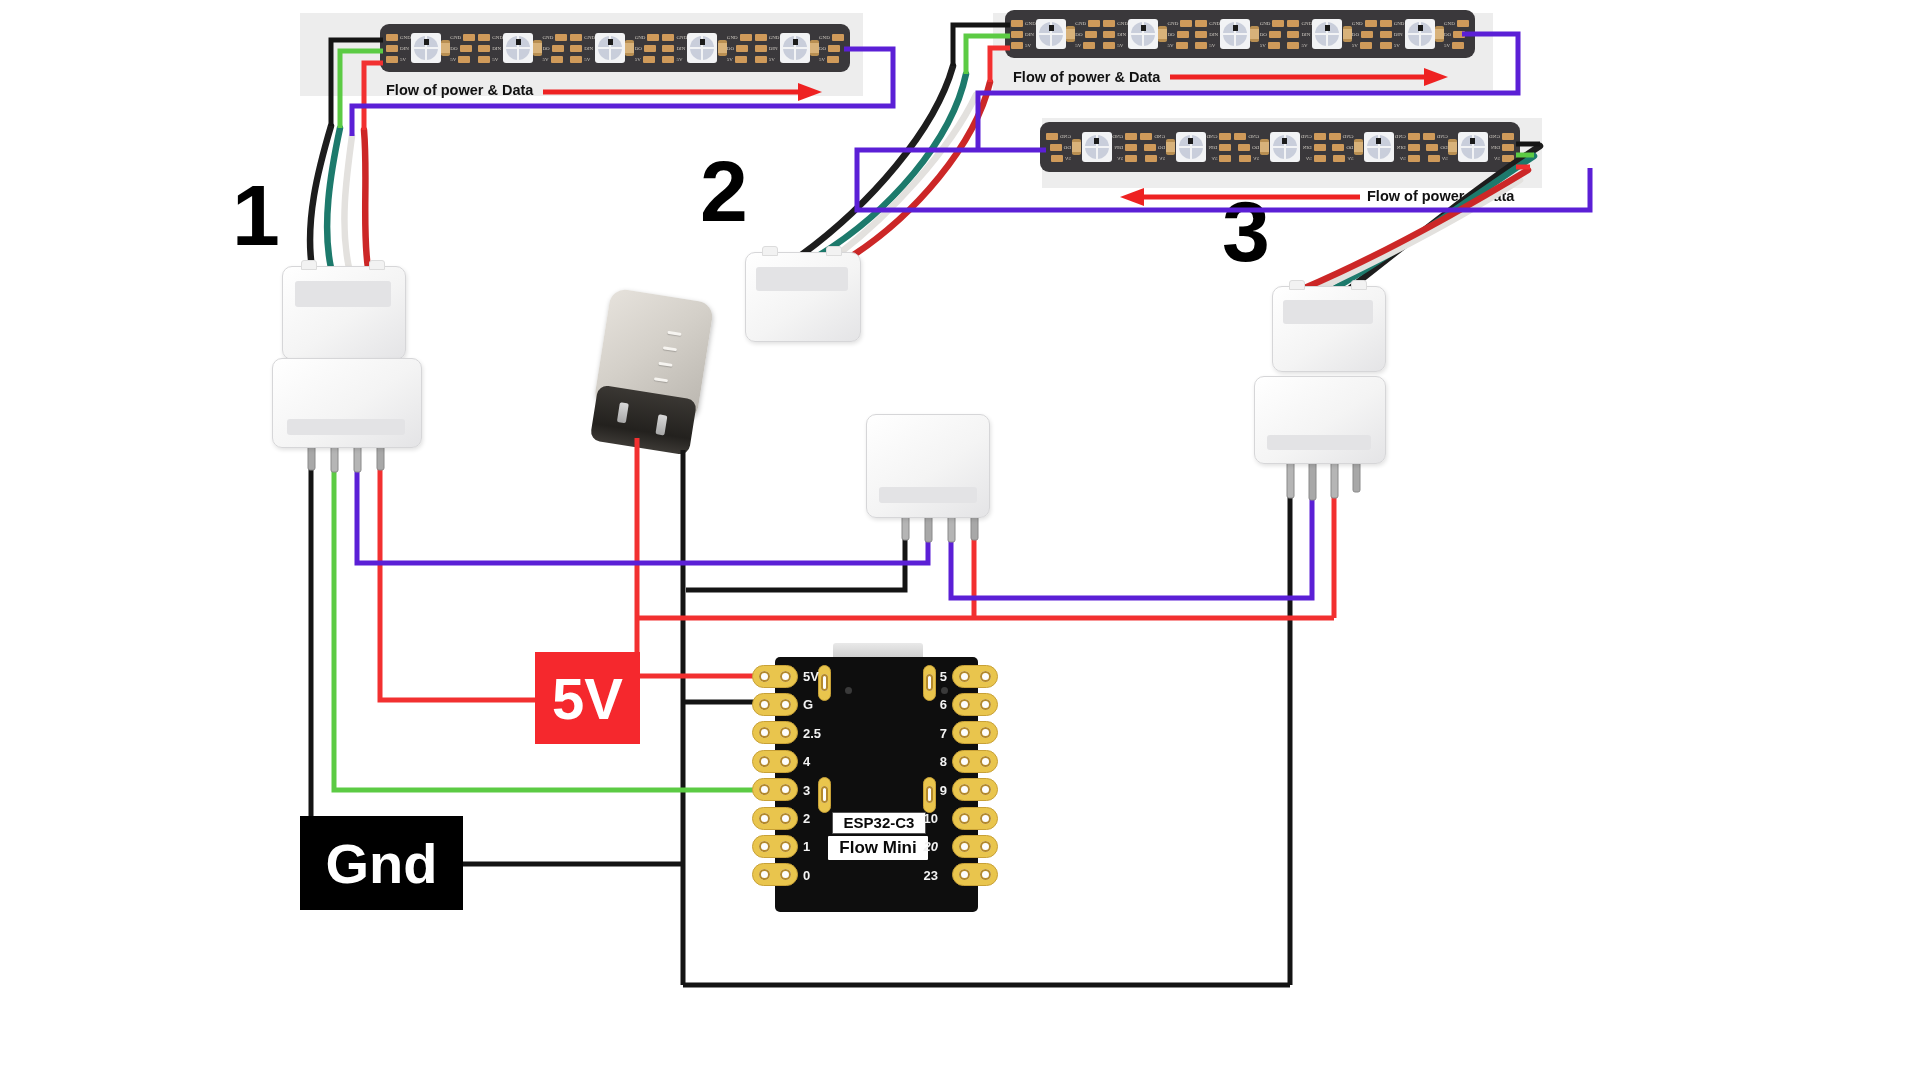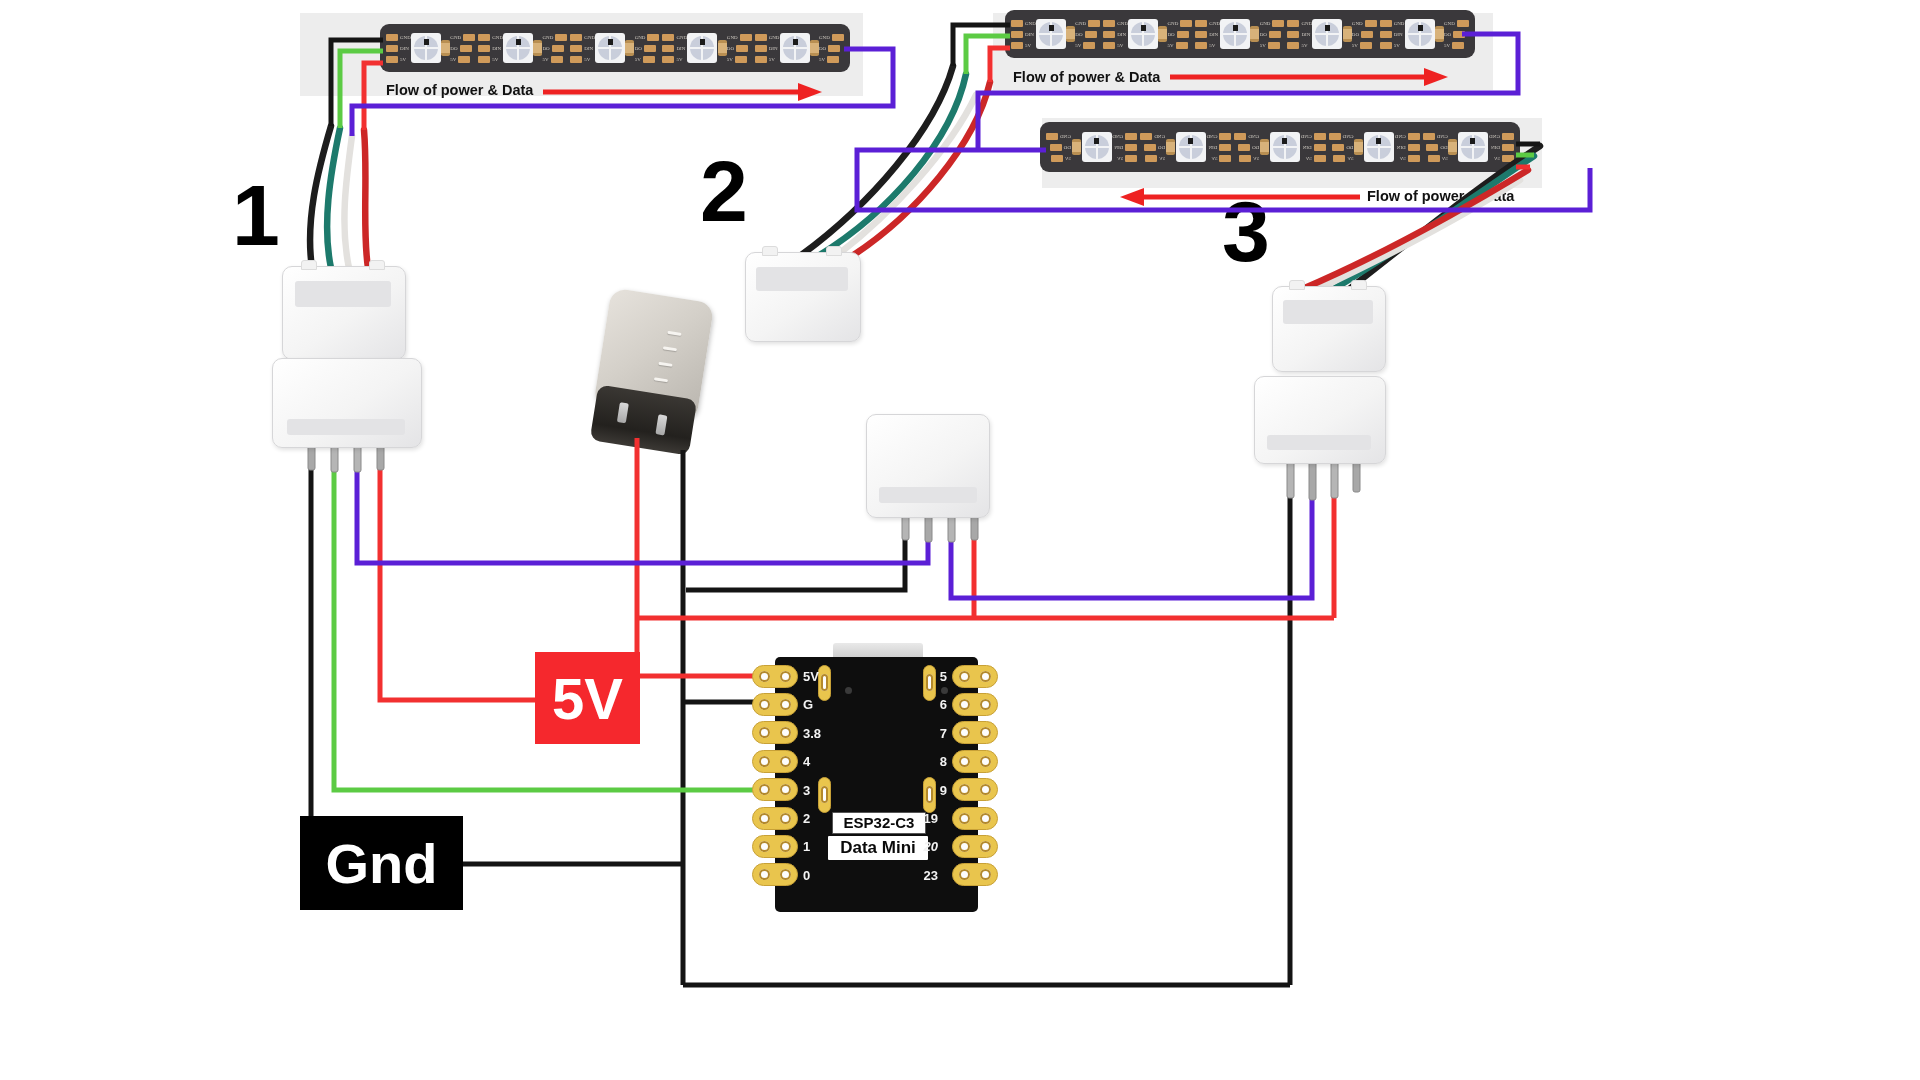--- a/index.html
+++ b/index.html
@@ -743,29 +743,29 @@
 
   <div id="esp-usb"></div>
   <div id="esp">
     <div class="gslot" style="left:43px;top:8px;"></div>
     <div class="gslot" style="left:148px;top:8px;"></div>
     <div class="bdot" style="left:70px;top:30px;"></div>
     <div class="bdot" style="left:166px;top:30px;"></div>
     <div class="gslot" style="left:43px;top:120px;"></div>
     <div class="gslot" style="left:148px;top:120px;"></div>
     <div class="namebox" style="left:57px;top:155px;width:92px;height:20px;font-size:15px;line-height:20px;border:1px solid #555;">ESP32-C3</div>
-    <div class="namebox" style="left:53px;top:179px;width:100px;height:24px;font-size:17px;line-height:24px;">Data Mini</div>
+    <div class="namebox" style="left:53px;top:179px;width:100px;height:24px;font-size:17px;line-height:24px;">Flow Mini</div>
   </div>
   <div id="esp-pins">
       <div class="gpad z4" style="left: 752px; top: 664.5px;"></div>
       <div class="pinlbl z5" style="left: 803px; top: 670px;">5V</div>
       <div class="gpad z4" style="left: 752px; top: 692.9px;"></div>
       <div class="pinlbl z5" style="left: 803px; top: 698.4px;">G</div>
       <div class="gpad z4" style="left: 752px; top: 721.3px;"></div>
-      <div class="pinlbl z5" style="left: 803px; top: 726.8px;">3.8</div>
+      <div class="pinlbl z5" style="left: 803px; top: 726.8px;">2.5</div>
       <div class="gpad z4" style="left: 752px; top: 749.7px;"></div>
       <div class="pinlbl z5" style="left: 803px; top: 755.2px;">4</div>
       <div class="gpad z4" style="left: 752px; top: 778.1px;"></div>
       <div class="pinlbl z5" style="left: 803px; top: 783.6px;">3</div>
       <div class="gpad z4" style="left: 752px; top: 806.5px;"></div>
       <div class="pinlbl z5" style="left: 803px; top: 812px;">2</div>
       <div class="gpad z4" style="left: 752px; top: 834.9px;"></div>
       <div class="pinlbl z5" style="left: 803px; top: 840.4px;">1</div>
       <div class="gpad z4" style="left: 752px; top: 863.3px;"></div>
       <div class="pinlbl z5" style="left: 803px; top: 868.8px;">0</div>
@@ -773,20 +773,20 @@
       <div class="pinlbl z5" style="left: 925px; top: 670px; text-align: right; width: 22px;">5</div>
       <div class="gpad z4" style="left: 952px; top: 692.9px;"></div>
       <div class="pinlbl z5" style="left: 925px; top: 698.4px; text-align: right; width: 22px;">6</div>
       <div class="gpad z4" style="left: 952px; top: 721.3px;"></div>
       <div class="pinlbl z5" style="left: 925px; top: 726.8px; text-align: right; width: 22px;">7</div>
       <div class="gpad z4" style="left: 952px; top: 749.7px;"></div>
       <div class="pinlbl z5" style="left: 925px; top: 755.2px; text-align: right; width: 22px;">8</div>
       <div class="gpad z4" style="left: 952px; top: 778.1px;"></div>
       <div class="pinlbl z5" style="left: 925px; top: 783.6px; text-align: right; width: 22px;">9</div>
       <div class="gpad z4" style="left: 952px; top: 806.5px;"></div>
-      <div class="pinlbl z5" style="left: 916px; top: 812px; text-align: right; width: 22px;">19</div>
+      <div class="pinlbl z5" style="left: 916px; top: 812px; text-align: right; width: 22px;">10</div>
       <div class="gpad z4" style="left: 952px; top: 834.9px;"></div>
       <div class="pinlbl z5" style="left: 916px; top: 840.4px; text-align: right; width: 22px; font-style: italic;">20</div>
       <div class="gpad z4" style="left: 952px; top: 863.3px;"></div>
       <div class="pinlbl z5" style="left: 916px; top: 868.8px; text-align: right; width: 22px;">23</div>
     </div>
 
 </div>
 
 </body></html>

